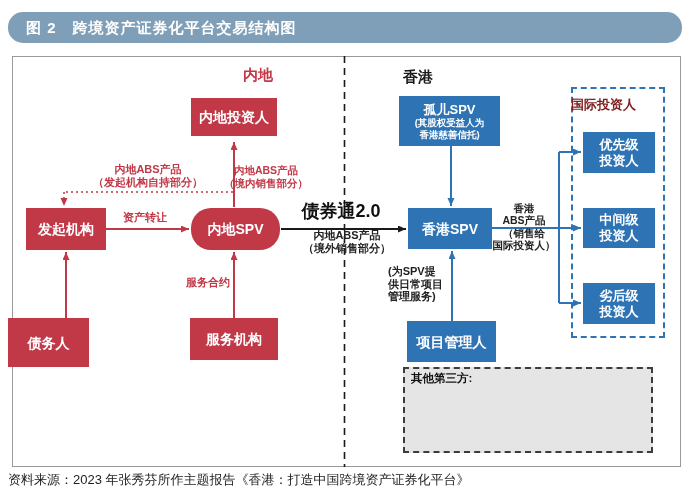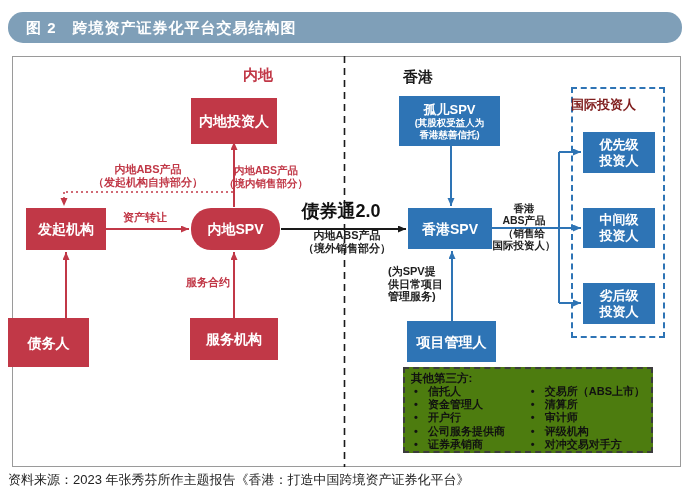--- a/index.html
+++ b/index.html
@@ -28,21 +28,21 @@
     display:flex;flex-direction:column;align-items:center;justify-content:center;
     color:#fff;font-weight:bold;text-align:center;z-index:3;line-height:16px;
   }
   .box-red{background:var(--red,#c13847);font-size:14px;}
   .box-blue{background:var(--blue,#2e74b5);font-size:14px;}
   .box .sub{font-size:9.5px;font-weight:bold;line-height:11.5px;}
   .box .ttl{font-size:13px;line-height:15px;}
   .twoline{font-size:13px;line-height:16px;}
   
   .dash-blue{border:2px dashed var(--blue,#2e74b5);z-index:2;}
-  .dash-dark{border:2px dashed #3c3c3c;z-index:2;background:#4d7c0f;}
+  .dash-dark{border:2px dashed #3c3c3c;z-index:2;background:#e5e5e5;}
   .intl-title{left:571px;top:96px;width:94px;font-size:13px;font-weight:bold;color:#7f1d1d;z-index:3;}
   
   .lbl{font-size:11px;font-weight:bold;text-align:center;line-height:12.5px;z-index:4;}
   .lbl-red{color:var(--red,#c13847);}
   .lbl-blk{color:#222;}
   .bond{font-size:18px;font-weight:600;color:#111;text-align:center;z-index:4;}
   
   .tp-box{left:403px;top:367px;width:250px;height:86px;padding:3px 6px 2px 6px;z-index:3;}
   .tp-title{font-size:11.5px;font-weight:bold;color:#111;line-height:13px;}
   .tp-cols{display:flex;}
@@ -96,21 +96,21 @@
     <line x1="452" y1="321" x2="452" y2="251" stroke="#2e74b5" stroke-width="2" marker-end="url(#ab)"></line>
     <line x1="492" y1="228" x2="581" y2="228" stroke="#2e74b5" stroke-width="2" marker-end="url(#ab)"></line>
     <line x1="559" y1="152" x2="559" y2="303" stroke="#2e74b5" stroke-width="2"></line>
     <line x1="559" y1="152" x2="581" y2="152" stroke="#2e74b5" stroke-width="2" marker-end="url(#ab)"></line>
     <line x1="559" y1="303" x2="581" y2="303" stroke="#2e74b5" stroke-width="2" marker-end="url(#ab)"></line>
   </svg>
 
   <div class="abs region mainland">内地</div>
   <div class="abs region hongkong">香港</div>
 
-  <div class="abs box box-red" style="left:191px;top:98px;width:86px;height:46px;">内地投资人</div>
+  <div class="abs box box-red" style="left:191px;top:98px;width:86px;height:38px;">内地投资人</div>
   <div class="abs box box-red" style="left:26px;top:208px;width:80px;height:42px;">发起机构</div>
   <div class="abs box box-red" style="left:191px;top:208px;width:89px;height:42px;border-radius:20px;">内地SPV</div>
   <div class="abs box box-red" style="left:8px;top:318px;width:81px;height:49px;">债务人</div>
   <div class="abs box box-red" style="left:190px;top:318px;width:88px;height:42px;">服务机构</div>
 
   <div class="abs box box-blue" style="left:399px;top:96px;width:101px;height:50px;">
     <div class="ttl">孤儿SPV</div>
     <div class="sub">(其股权受益人为</div>
     <div class="sub">香港慈善信托)</div>
   </div>
@@ -154,33 +154,17 @@
   </div>
   <div class="abs lbl lbl-blk" style="left:490px;top:202px;width:68px;font-size:10.5px;line-height:12.3px;">
     <div>香港</div>
     <div>ABS产品</div>
     <div>（销售给</div>
     <div>国际投资人）</div>
   </div>
 
   <div class="abs dash-dark tp-box">
     <div class="tp-title">其他第三方:</div>
-    <div class="tp-cols">
-      <ul class="tp-left">
-        <li>信托人</li>
-        <li>资金管理人</li>
-        <li>开户行</li>
-        <li>公司服务提供商</li>
-        <li>证券承销商</li>
-      </ul>
-      <ul class="tp-right">
-        <li>交易所（ABS上市）</li>
-        <li>清算所</li>
-        <li>审计师</li>
-        <li>评级机构</li>
-        <li>对冲交易对手方</li>
-      </ul>
-    </div>
   </div>
 
   <div class="abs source">资料来源：2023 年张秀芬所作主题报告《香港：打造中国跨境资产证券化平台》</div>
 
 </div>
 
 </body></html>

